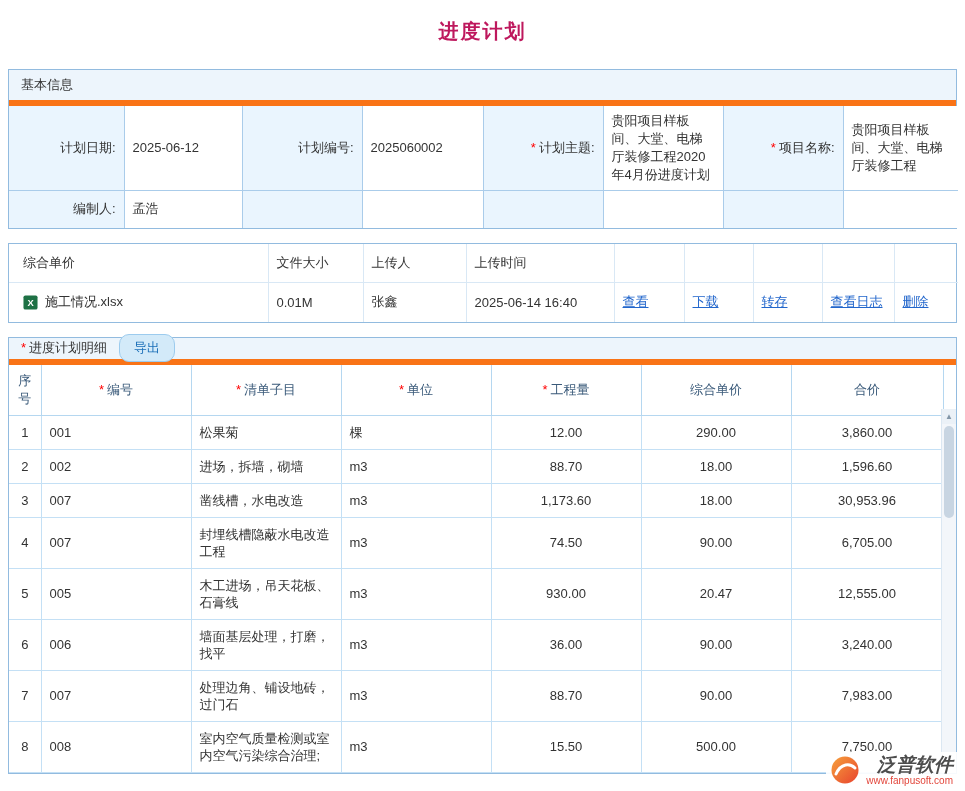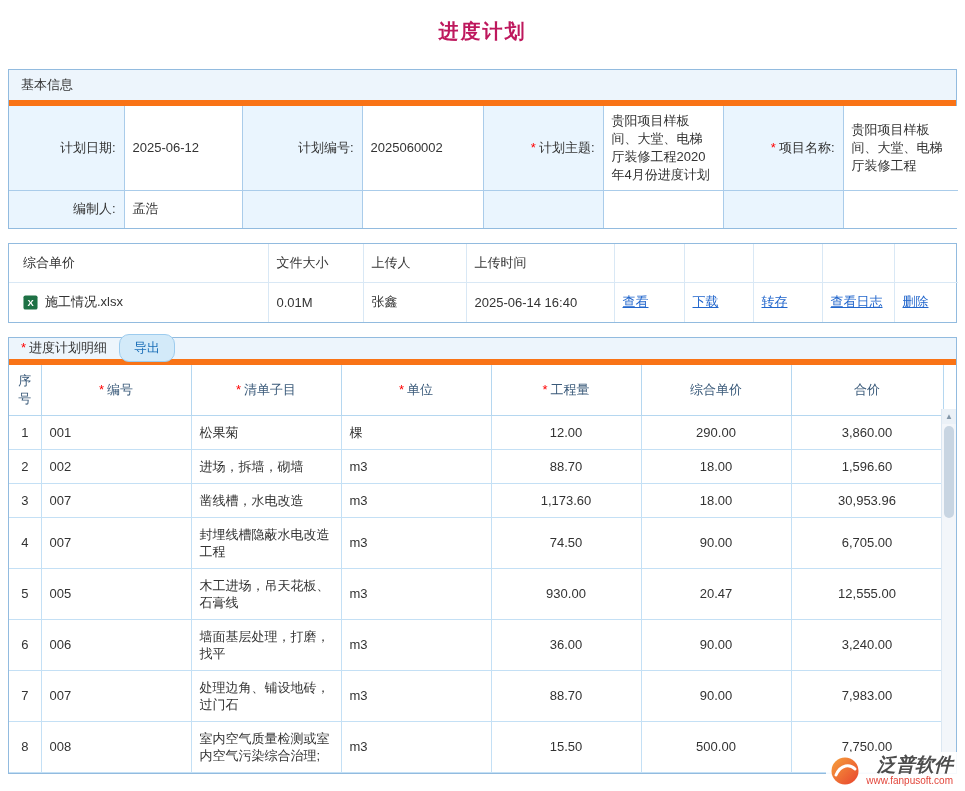--- a/index.html
+++ b/index.html
@@ -83,21 +83,21 @@
   }
   .vscroll .thumb {
     position: absolute; top: 17px; left: 2px; width: 10px; height: 92px;
     background: #C8D5E2; border-radius: 6px; cursor: grab;
   }
 
   
   .watermark {
     position: fixed; right: 8px; bottom: 2px; z-index: 50;
     background: rgba(255,255,255,0.93); padding: 3px 4px;
-    display: flex; align-items: flex-end; gap: 6px;
+    display: flex; align-items: flex-start; gap: 6px;
   }
   .wm-text { display: flex; flex-direction: column; align-items: flex-end; }
   .wm-brand { font-size: 19px; font-weight: bold; font-style: italic; color: #4D4D4D; line-height: 20px; }
   .wm-url { font-size: 10px; color: #E2453A; line-height: 11px; }
 </style>
 </head>
 <body>
 
 <div class="page">
 

